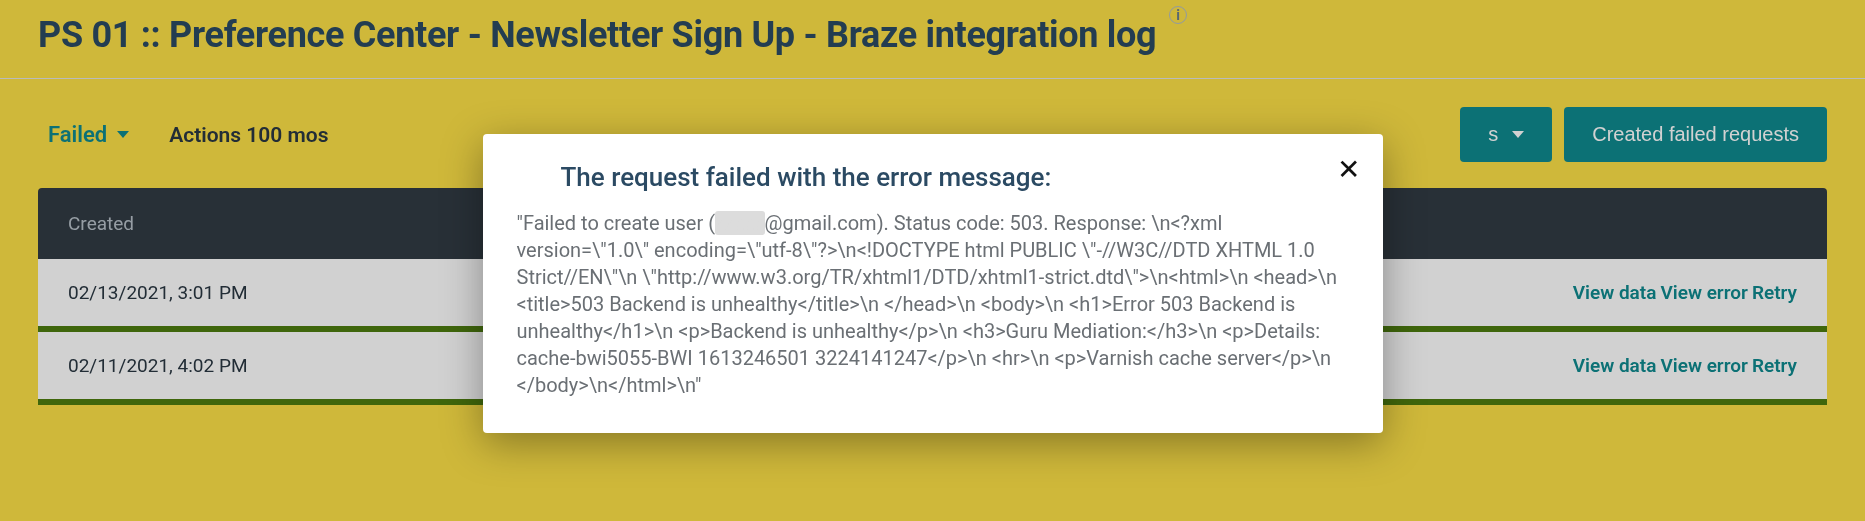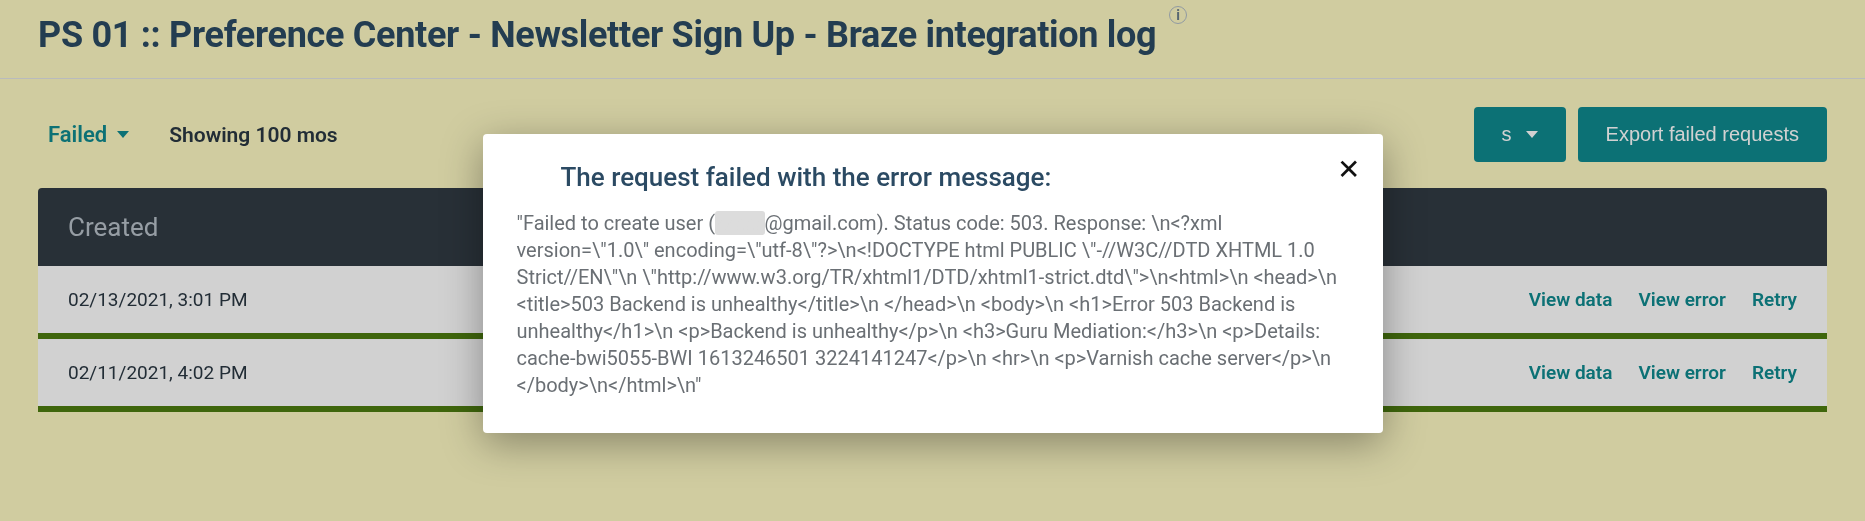--- a/index.html
+++ b/index.html
@@ -7,21 +7,21 @@
     font-family: -apple-system, BlinkMacSystemFont, "Segoe UI", Roboto, Arial, sans-serif;
     background: #f5f5f5;
     width: 1865px;
     height: 521px;
     position: relative;
     overflow: hidden;
   }
   .page {
     width: 100%;
     height: 100%;
-    background: #fef9c3;
+    background: #fde047;
     filter: brightness(0.82);
   }
   .page-title {
     font-size: 36px;
     font-weight: 700;
     color: #2b4a63;
     padding: 14px 38px 22px 38px;
     letter-spacing: -0.3px;
   }
   .page-title .info {
@@ -84,38 +84,38 @@
     gap: 14px;
   }
   .btn-teal .caret-down { border-top-color: #fff; }
   .table {
     margin: 26px 38px 0 38px;
   }
   .thead {
     background: #313a43;
     color: #b7c0c8;
     display: flex;
-    font-size: 26px;
+    font-size: 19px;
     padding: 24px 30px;
     border-radius: 4px 4px 0 0;
   }
   .col-created { flex: 0 0 990px; }
   .col-actions { flex: 1; }
   .trow {
     display: flex;
     align-items: center;
     background: #fff;
     border-bottom: 6px solid #4d7c0f;
     padding: 22px 30px;
     font-size: 19px;
     color: #2a3742;
   }
   .trow .actions {
     display: flex;
-    gap: 26px;
+    gap: 4px;
     margin-left: auto;
   }
   .link {
     color: #0f8a8f;
     font-weight: 600;
     cursor: pointer;
   }
 
   
   .modal-wrap {
@@ -175,28 +175,28 @@
     <span>PS 01 :: Preference Center - Newsletter Sign Up - Braze integration log</span>
     <span class="info">i</span>
   </h1>
   <div class="divider"></div>
 
   <div class="toolbar">
     <div class="filter-pill">
       <span>Failed</span>
       <span class="caret-down"></span>
     </div>
-    <div class="showing">Showing 100 mos</div>
+    <div class="showing">Actions 100 mos</div>
     <div class="spacer"></div>
     <button class="btn-teal">
       <span>s</span>
       <span class="caret-down"></span>
     </button>
     <button class="btn-teal">
-      <span>Export failed requests</span>
+      <span>Created failed requests</span>
     </button>
   </div>
 
   <div class="table">
     <div class="thead">
       <div class="col-created">Created</div>
       <div class="col-actions">Actions</div>
     </div>
 
     <div class="trow">

